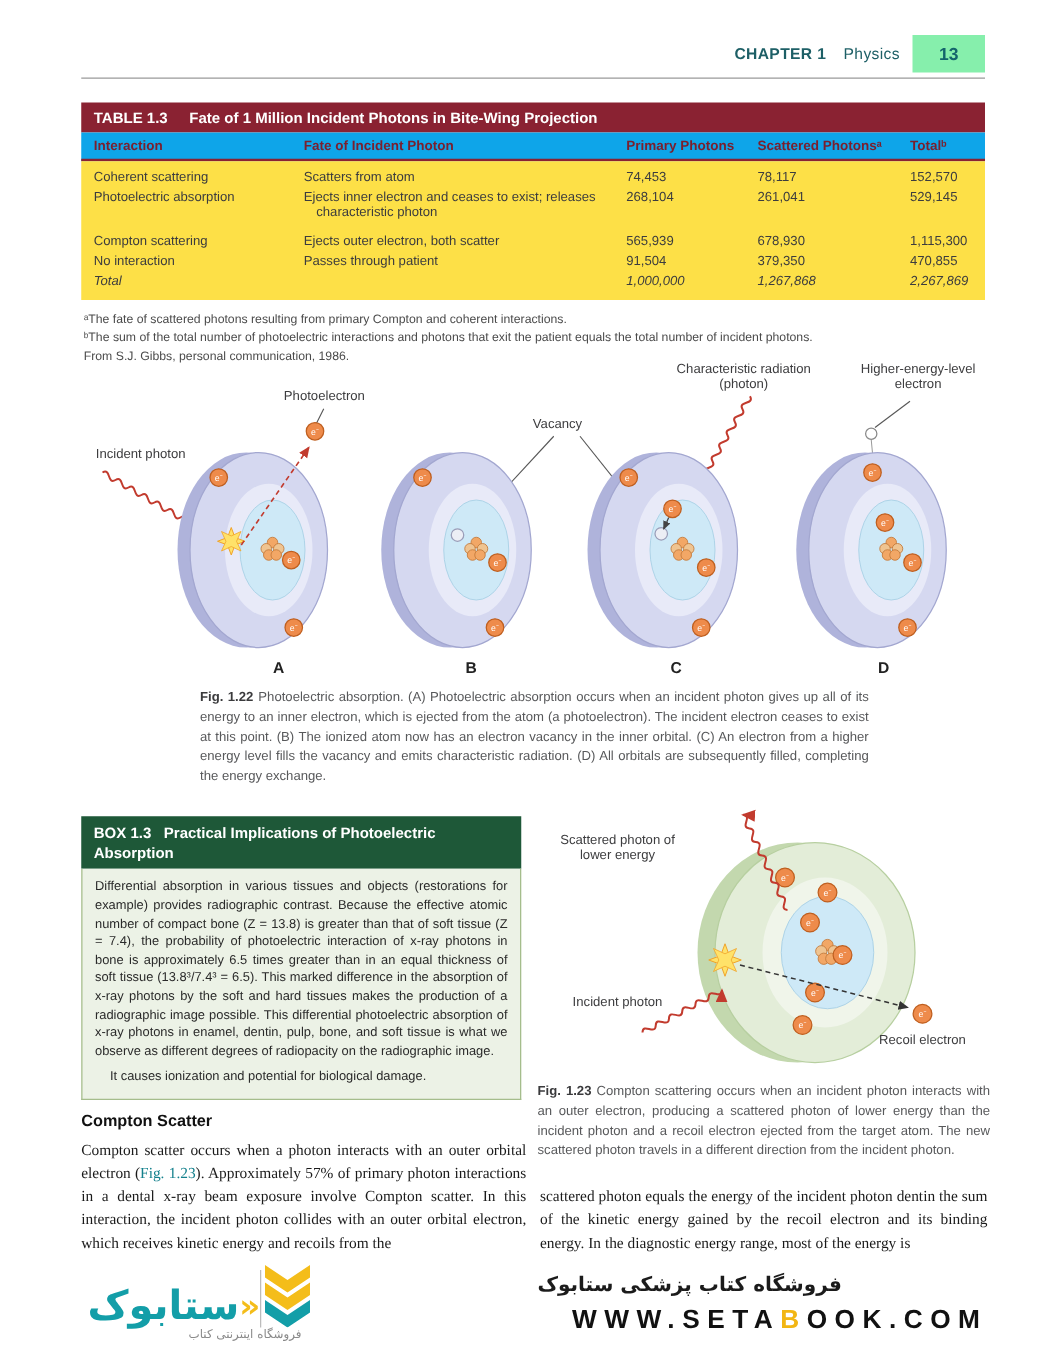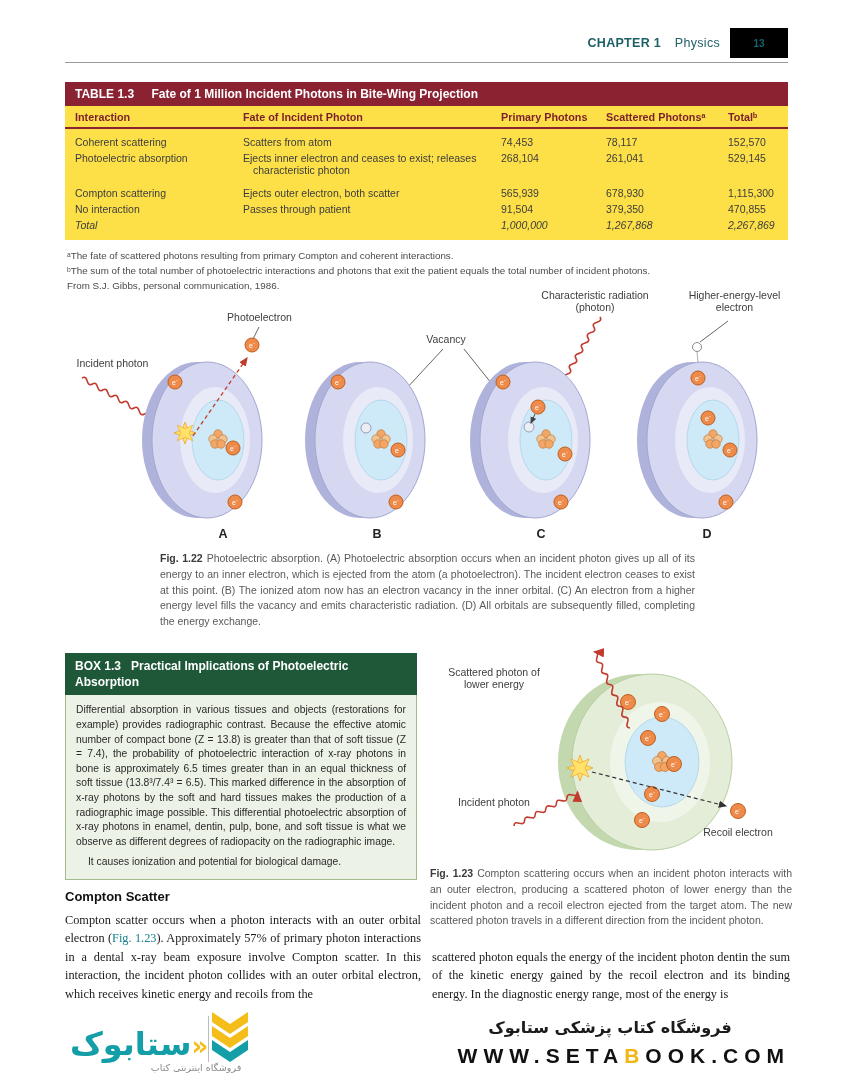--- a/index.html
+++ b/index.html
@@ -5,32 +5,32 @@
   *{margin:0;padding:0;box-sizing:border-box}
   html,body{background:#fff}
   body{width:844px;height:1080px;position:relative;overflow:hidden;
        font-family:"Liberation Sans",sans-serif;color:#222}
   .abs{position:absolute}
 
   
   .chapter-line{top:36px;left:420px;width:300px;text-align:right;
     color:#1d5f66;font-size:12.5px;letter-spacing:.3px}
   .chapter-line b{font-weight:bold;margin-right:10px}
-  .pagenum-box{top:28px;left:730px;width:58px;height:30px;background:#000000;
-    color:#14646c;font-weight:bold;font-size:10px;display:flex;
+  .pagenum-box{top:28px;left:730px;width:58px;height:30px;background:#86efac;
+    color:#14646c;font-weight:bold;font-size:14px;display:flex;
     align-items:center;justify-content:center}
   .head-rule{top:62px;left:65px;width:723px;height:1px;background:#9a9a9a}
 
   
   .tbl{top:82px;left:65px;width:723px;font-size:10.5px}
   .tbl-titlebar{background:#8a2232;color:#fff;padding:5px 10px;font-size:12px;font-weight:bold}
   .tbl-titlebar .t-label{margin-right:14px}
   .tbl-head{display:grid;grid-template-columns:168px 258px 105px 122px 70px;
     padding:5px 10px 4px 10px;color:#7a1f2e;font-weight:bold;font-size:10.8px;
-    border-bottom:2px solid #8a2232;background:#fde047}
+    border-bottom:2px solid #8a2232;background:#0ea5e9}
   .tbl-body{background:#fde047;padding:5px 10px 7px 10px}
   .t-row{display:grid;grid-template-columns:168px 258px 105px 122px 70px;
     padding:2px 0;color:#3c3c3e}
   .t-row.gap-above{margin-top:7px}
   .t-cell.fate{padding-left:10px;text-indent:-10px;padding-right:14px}
   .num{text-align:left}
   .t-total{font-style:italic}
   .tbl-foot{padding:8px 2px 0 2px;font-size:9.8px;color:#4a4a4a;line-height:1.55}
 
   
@@ -64,21 +64,21 @@
   .figref{color:#13808c;text-decoration:none;cursor:pointer}
 
   
   .footer-logo{top:1012px;left:70px;width:340px;display:flex;align-items:flex-end;}
   .logo-text{font-family:"DejaVu Sans",sans-serif;font-size:32px;font-weight:bold;
     color:#139ea8;direction:rtl;line-height:1.1}
   .logo-quote{color:#f4bd1a;font-size:26px;vertical-align:middle}
   .logo-divider{width:1px;height:46px;background:#bcbcbc}
   .logo-subtitle{position:absolute;top:1062px;left:96px;width:200px;text-align:center;
     font-family:"DejaVu Sans",sans-serif;font-size:9.5px;color:#8a8a8a;direction:rtl}
-  .store-title{top:1018px;left:430px;width:360px;text-align:center;direction:rtl;
+  .store-title{top:1018px;left:430px;width:360px;text-align:left;direction:rtl;
     font-family:"DejaVu Sans",sans-serif;font-size:16px;font-weight:bold;color:#1b1b1b}
   .site-url{top:1044px;left:410px;width:380px;text-align:right;font-weight:bold;
     font-size:21px;letter-spacing:6px;color:#111;font-family:"Liberation Sans",sans-serif}
   .url-accent{color:#f2b614}
 
   svg text{font-family:"Liberation Sans",sans-serif}
 </style>
 </head>
 <body>
 

